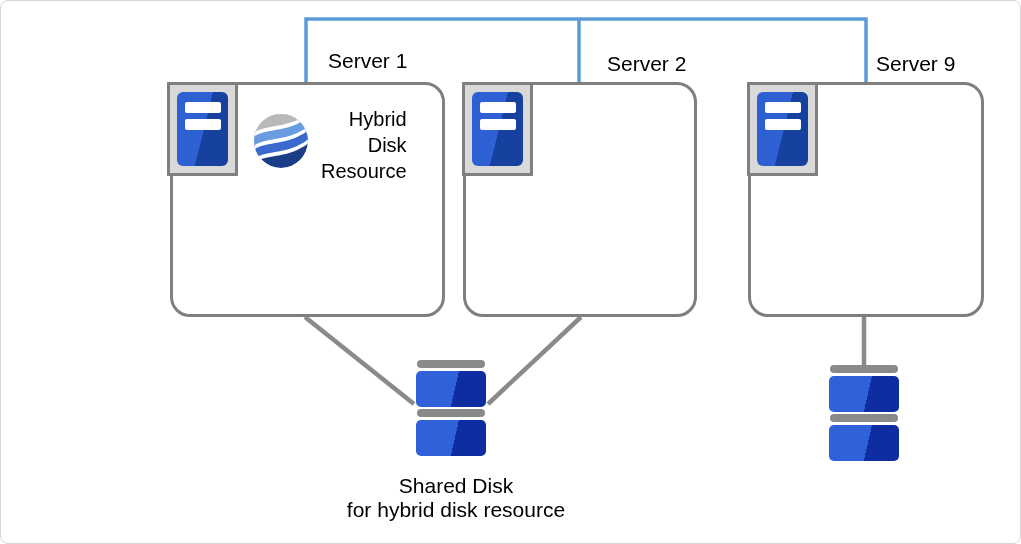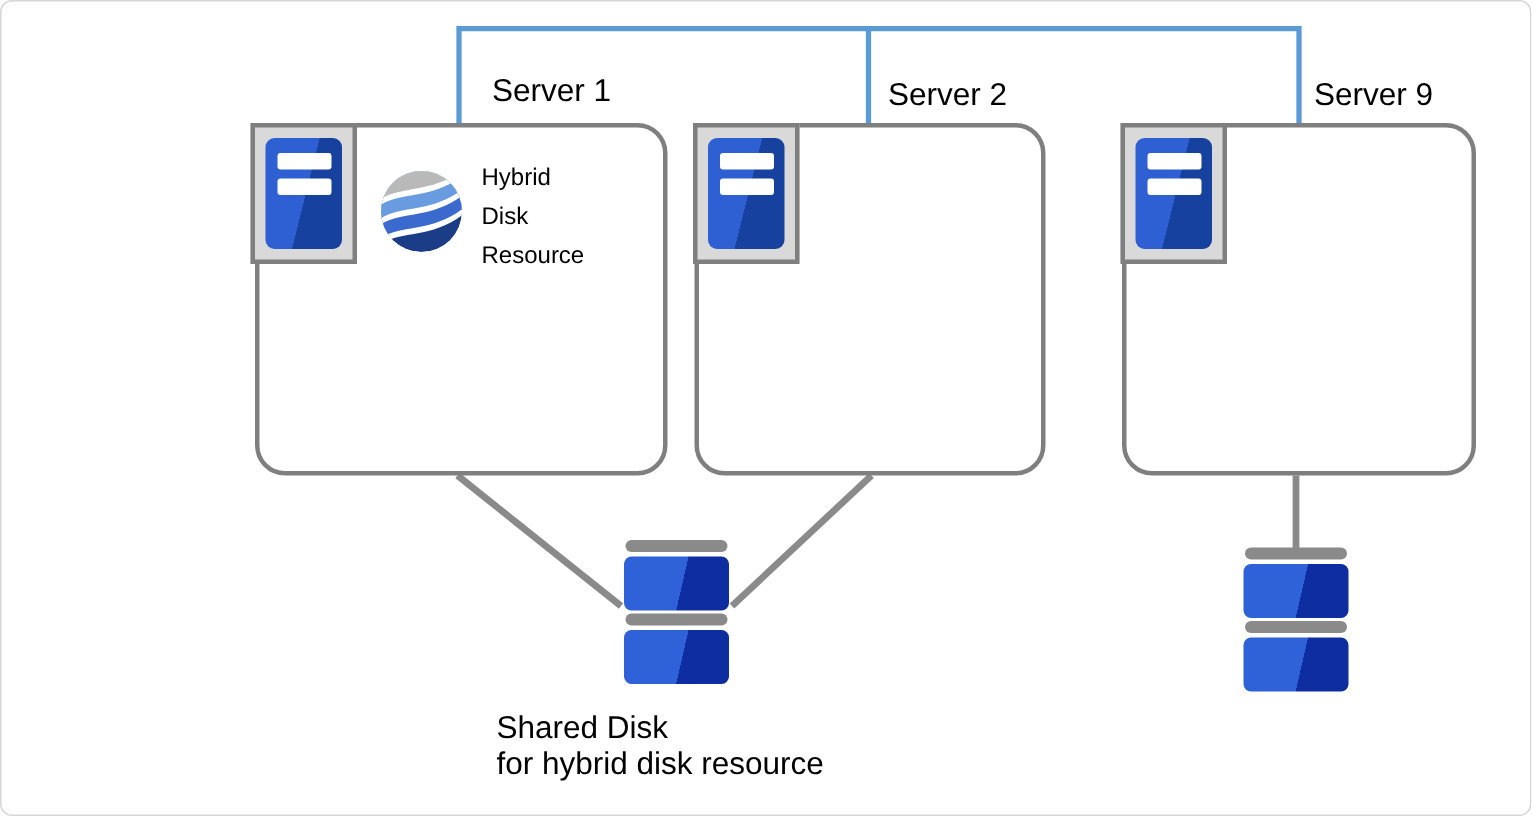--- a/index.html
+++ b/index.html
@@ -27,57 +27,57 @@
     position:absolute;left:7px;top:7px;width:51px;height:74px;border-radius:6px;
     background:linear-gradient(104deg,var(--server-blue,#2e5fd3) 0 52%,var(--server-blue-dark,#16419f) 52% 100%);
   }
   .tower-bar{
     position:absolute;left:8px;width:36px;height:11px;border-radius:2px;background:#ffffff;
   }
   .tower-bar.b1{top:10px;}
   .tower-bar.b2{top:27px;}
   .resource-logo{position:absolute;left:253px;top:113px;width:54px;height:54px;}
   .resource-label{
-    position:absolute;left:320px;top:105px;font-size:16px;line-height:26px;
-    color:var(--text,#000);white-space:pre-line;
+    position:absolute;left:320px;top:105px;font-size:20px;line-height:26px;
+    color:var(--text,#000);white-space:pre-line;text-align:right;
   }
   .disk-icon{position:absolute;width:70px;height:96px;}
   .disk-bar{
     position:absolute;left:1px;width:68px;height:8px;border-radius:4px;
     background:var(--disk-bar,#8a8a8a);
   }
   .disk-platter{
     position:absolute;left:0;width:70px;height:36px;border-radius:5px;
     background:linear-gradient(103deg,var(--disk-blue,#2f62d8) 0 55%,var(--disk-blue-dark,#0d2da0) 55% 100%);
   }
   .disk-bar.r1{top:0;}
   .disk-platter.r1{top:11px;}
   .disk-bar.r2{top:49px;}
   .disk-platter.r2{top:60px;}
   .disk-label{
-    position:absolute;font-size:21px;line-height:24px;text-align:left;
+    position:absolute;font-size:21px;line-height:24px;text-align:center;
     color:var(--text,#000);white-space:pre-line;
   }
   #shared-disk-label{left:330px;top:473px;width:250px;}
   #hybrid-disk-label{left:758px;top:473px;width:210px;}
 </style>
 </head>
 <body>
 
 <div id="canvas">
 
   <svg id="lines" viewBox="0 0 1021 544">
     <path d="M305,81 L305,18 L865,18 L865,81 M578,18 L578,81" fill="none" style="stroke:var(--network-line,#5B9BD5)" stroke-width="3.5"></path>
     <path d="M304,316 L413,403" fill="none" style="stroke:var(--connector,#8A8A8A)" stroke-width="4.5"></path>
     <path d="M580,316 L487,403" fill="none" style="stroke:var(--connector,#8A8A8A)" stroke-width="4.5"></path>
     <path d="M863,316 L863,368" fill="none" style="stroke:var(--connector,#8A8A8A)" stroke-width="4.5"></path>
   </svg>
 
   <div class="server-label" style="left:327px;top:48px">Server 1</div>
-  <div class="server-label" style="left:591px;top:51px">Server 2</div>
+  <div class="server-label" style="left:606px;top:51px">Server 2</div>
   <div class="server-label" style="left:875px;top:51px">Server 9</div>
 
   <div class="server-box" style="left:169px;top:81px;width:275px;height:235px"></div>
   <div class="server-box" style="left:462px;top:81px;width:234px;height:235px"></div>
   <div class="server-box" style="left:747px;top:81px;width:236px;height:235px"></div>
 
   <div class="server-icon" style="left:166px;top:81px">
     <div class="server-tower">
       <div class="tower-bar b1"></div>
       <div class="tower-bar b2"></div>

